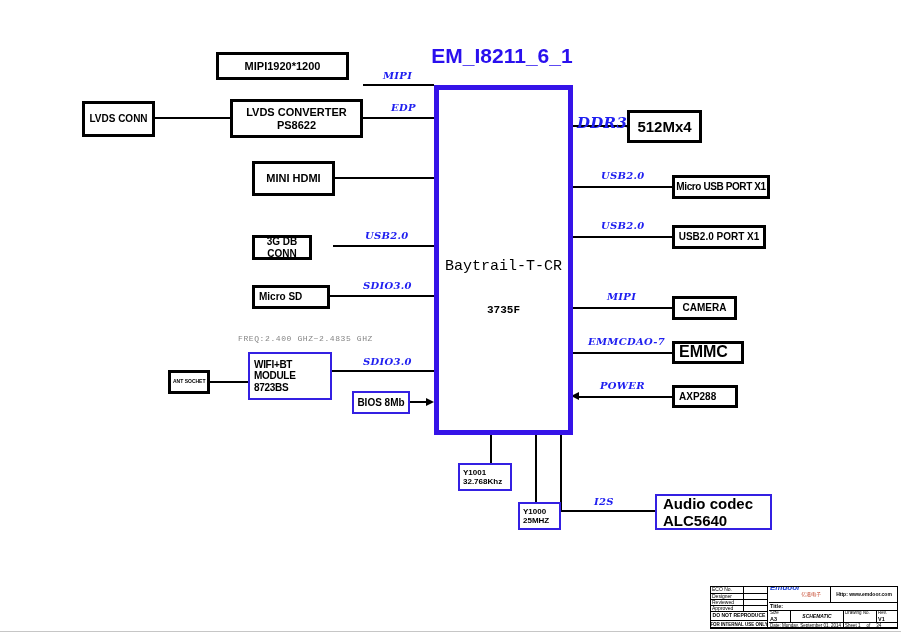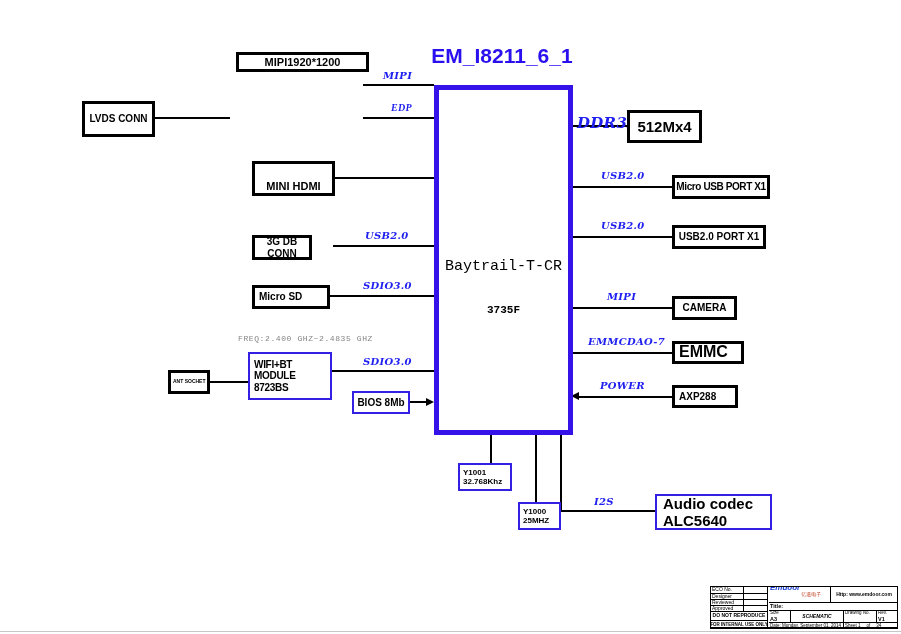--- a/index.html
+++ b/index.html
@@ -70,41 +70,45 @@
   <div class="hw" style="left:573px;top:307px;width:99px;"></div>
   <div class="hw" style="left:573px;top:352px;width:99px;"></div>
   <div class="arrow-l" style="left:571px;top:392px;"></div>
   <div class="hw" style="left:579px;top:396px;width:93px;"></div>
   <div class="vw" style="left:490px;top:435px;height:28px;"></div>
   <div class="vw" style="left:535px;top:435px;height:67px;"></div>
   <div class="vw" style="left:560px;top:435px;height:77px;"></div>
   <div class="hw" style="left:560px;top:510px;width:95px;"></div>
 
   <div class="bus" style="left:383px;top:70px;">MIPI</div>
-  <div class="bus" style="left:391px;top:102px;font-family:Liberation Serif, serif;">EDP</div>
+  <div class="bus" style="left:391px;top:102px;">EDP</div>
   <div class="bus" style="left:365px;top:230px;">USB2.0</div>
   <div class="bus" style="left:363px;top:280px;">SDIO3.0</div>
   <div class="bus" style="left:363px;top:356px;">SDIO3.0</div>
   <div class="bus small" style="left:577px;top:114px;">DDR3L</div>
   <div class="bus" style="left:601px;top:170px;">USB2.0</div>
   <div class="bus" style="left:601px;top:220px;">USB2.0</div>
   <div class="bus" style="left:607px;top:291px;">MIPI</div>
   <div class="bus" style="left:588px;top:336px;">EMMCDAO-7</div>
   <div class="bus" style="left:600px;top:380px;">POWER</div>
   <div class="bus" style="left:594px;top:496px;">I2S</div>
 
   <div class="freq">FREQ:2.400 GHZ~2.4835 GHZ</div>
 
-  <div class="box" style="left:236px;top:52px;width:133px;height:20px;">
+  <div class="box" style="left:216px;top:52px;width:133px;height:28px;">
     <span>MIPI1920*1200</span>
   </div>
   <div class="box" style="left:82px;top:101px;width:73px;height:36px;font-size:10px;">
     <span>LVDS CONN</span>
   </div>
-  <div class="box" style="left:252px;top:161px;width:83px;height:35px;justify-content:flex-end;">
+  <div class="box" style="left:230px;top:99px;width:133px;height:39px;">
+    <span>LVDS CONVERTER</span>
+    <span>PS8622</span>
+  </div>
+  <div class="box" style="left:252px;top:161px;width:83px;height:35px;">
     <span>MINI HDMI</span>
   </div>
   <div class="box" style="left:252px;top:235px;width:60px;height:25px;font-size:10px;">
     <span>3G DB CONN</span>
   </div>
   <div class="box leftal" style="left:252px;top:285px;width:78px;height:24px;font-size:10px;">
     <span>Micro SD</span>
   </div>
   <div class="box blue leftal" style="left:248px;top:352px;width:84px;height:48px;font-size:10px;letter-spacing:-0.3px;">
     <span>WIFI+BT MODULE</span>

